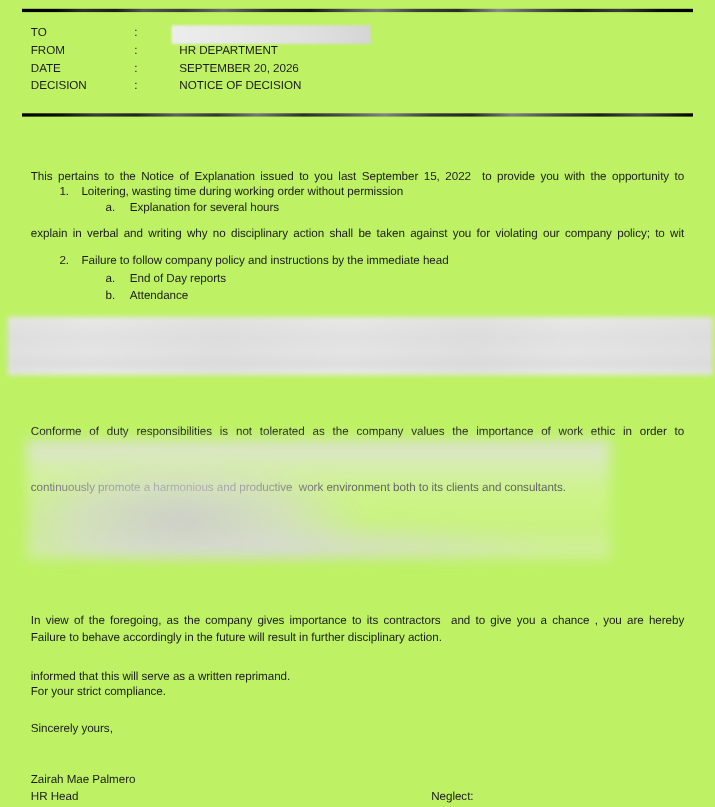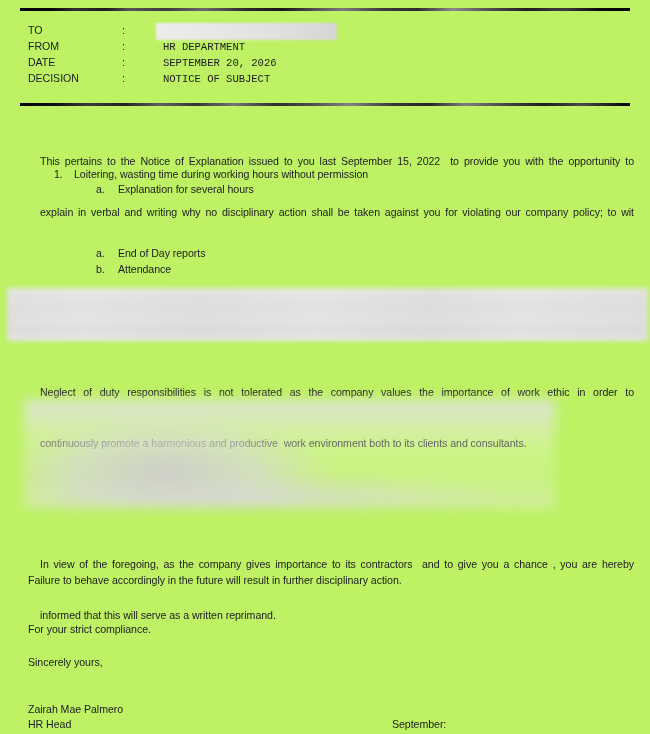--- a/index.html
+++ b/index.html
@@ -27,30 +27,30 @@
   }
   .rule-mid {
     top: 103px;
     background: linear-gradient(90deg,#000 0%,#101010 6%,#3a3a3a 11%,#222 17%,#606060 23%,#333 29%,#757575 35%,#2c2c2c 42%,#4f4f4f 48%,#828282 54%,#383838 61%,#252525 67%,#7d7d7d 73%,#424242 80%,#1c1c1c 86%,#4a4a4a 92%,#000 100%);
   }
 
   
   .hrow { position: absolute; left: 28px; height: 16px; line-height: 16px; width: 560px; }
   .hlabel { display: inline-block; width: 94px; }
   .hcolon { display: inline-block; width: 41px; }
-  .hvalue { display: inline-block; font-family: Liberation Mono, monospace; }
+  .hvalue { display: inline-block; }
 
   .redact-to {
     top: 23px; left: 156px; width: 181px; height: 17px;
     background: linear-gradient(90deg,#ededed 0%,#e6e6e6 40%,#dedede 75%,#d5d5d5 100%);
     filter: blur(0.8px);
   }
 
   
-  .para { left: 28px; width: 594px; line-height: 17px; white-space: pre-wrap; margin-left: 12px; }
+  .para { left: 28px; width: 594px; line-height: 17px; white-space: pre-wrap; }
   .jline { text-align: justify; text-align-last: justify; }
   .lline { text-align: left; }
 
   
   .li-main { position: absolute; left: 54px; line-height: 17px; }
   .li-main .marker { display: inline-block; width: 20px; }
   .li-sub { position: absolute; left: 96px; line-height: 17px; }
   .li-sub .marker { display: inline-block; width: 22px; }
 
   
@@ -84,61 +84,64 @@
     <span class="hlabel">TO</span><span class="hcolon">:</span><span class="hvalue"></span>
   </div>
   <div class="abs redact-to"></div>
   <div class="hrow" style="top:38px">
     <span class="hlabel">FROM</span><span class="hcolon">:</span><span class="hvalue">HR DEPARTMENT</span>
   </div>
   <div class="hrow" style="top:54px">
     <span class="hlabel">DATE</span><span class="hcolon">:</span><span class="hvalue">SEPTEMBER 20, 2026</span>
   </div>
   <div class="hrow" style="top:70px">
-    <span class="hlabel">DECISION</span><span class="hcolon">:</span><span class="hvalue">NOTICE OF SUBJECT</span>
+    <span class="hlabel">DECISION</span><span class="hcolon">:</span><span class="hvalue">NOTICE OF DECISION</span>
   </div>
 
   <div class="abs rule rule-mid"></div>
 
   <div class="abs para" style="top:119px">
     <div class="jline">This pertains to the Notice of Explanation issued to you last September 15, 2022  to provide you with the opportunity to</div>
     <div class="jline">explain in verbal and writing why no disciplinary action shall be taken against you for violating our company policy; to wit</div>
   </div>
 
   <div class="li-main" style="top:166px">
-    <span class="marker">1.</span><span>Loitering, wasting time during working hours without permission</span>
+    <span class="marker">1.</span><span>Loitering, wasting time during working order without permission</span>
   </div>
   <div class="li-sub" style="top:181px">
     <span class="marker">a.</span><span>Explanation for several hours</span>
   </div>
 
+  <div class="li-main" style="top:229px">
+    <span class="marker">2.</span><span>Failure to follow company policy and instructions by the immediate head</span>
+  </div>
   <div class="li-sub" style="top:245px">
     <span class="marker">a.</span><span>End of Day reports</span>
   </div>
   <div class="li-sub" style="top:261px">
     <span class="marker">b.</span><span>Attendance</span>
   </div>
 
   <div class="abs redact1"></div>
 
   <div class="abs para" style="top:350px">
-    <div class="jline">Neglect of duty responsibilities is not tolerated as the company values the importance of work ethic in order to</div>
+    <div class="jline">Conforme of duty responsibilities is not tolerated as the company values the importance of work ethic in order to</div>
     <div class="lline">continuously promote a harmonious and productive  work environment both to its clients and consultants.</div>
   </div>
 
   <div class="abs redact2"></div>
 
   <div class="abs single" style="top:572px">Failure to behave accordingly in the future will result in further disciplinary action.</div>
 
   <div class="abs para" style="top:522px">
     <div class="jline">In view of the foregoing, as the company gives importance to its contractors  and to give you a chance , you are hereby</div>
     <div class="lline">informed that this will serve as a written reprimand.</div>
   </div>
 
   <div class="abs single" style="top:621px">For your strict compliance.</div>
 
   <div class="abs single" style="top:654px">Sincerely yours,</div>
 
   <div class="abs single" style="top:701px">Zairah Mae Palmero</div>
   <div class="abs single" style="top:716px">HR Head</div>
-  <div class="abs conforme" style="top:716px">September:</div>
+  <div class="abs conforme" style="top:716px">Neglect:</div>
 
 </div>
 
 </body></html>

